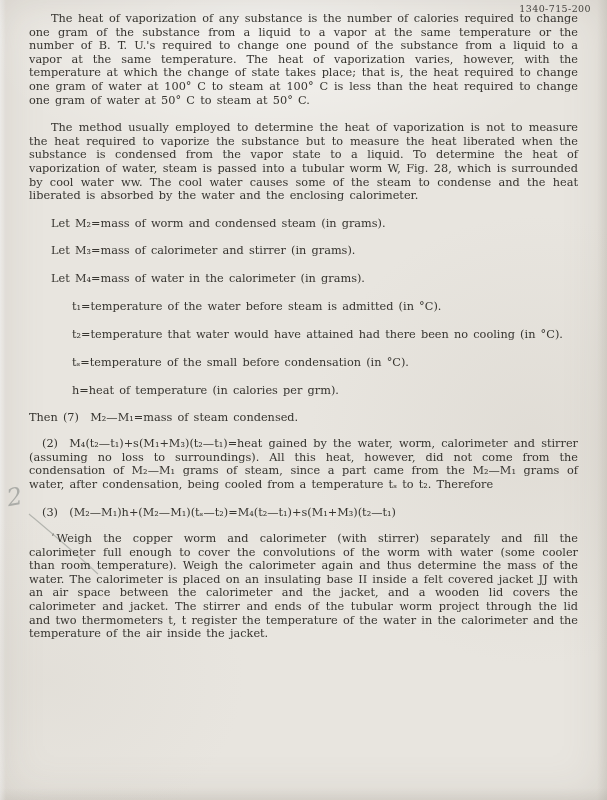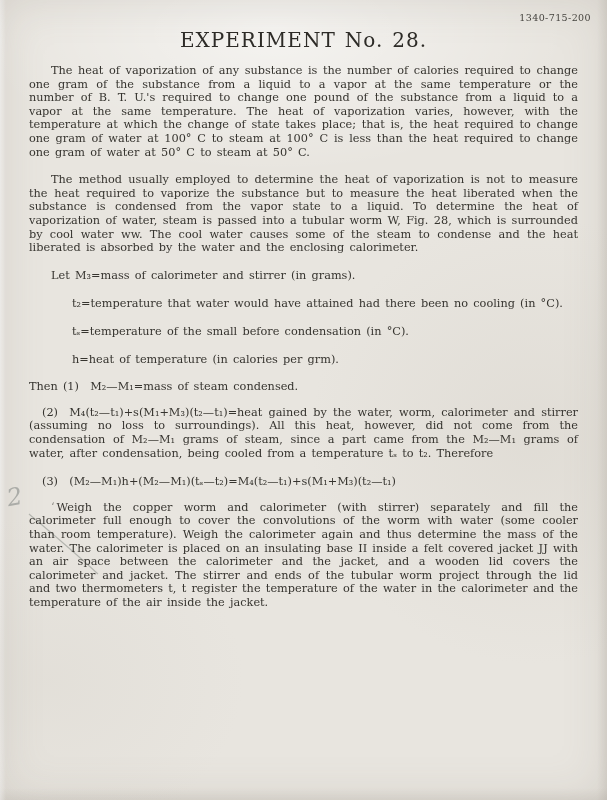--- a/index.html
+++ b/index.html
@@ -20,21 +20,21 @@
       #e8e5df;
     box-shadow: inset 0 0 45px rgba(125,118,105,0.18);
     overflow:hidden;
   }
   .content{
     position:absolute; left:29px; right:29px; top:0;
     font-size:11.3px; line-height:13.6px;
     text-align:justify; word-spacing:1.6px;
   }
   .doc-number{
-    position:absolute; top:12px; right:16px;
+    position:absolute; top:3px; right:16px;
     font-size:9.5px; letter-spacing:0.4px; color:#45433e;text-align:right;
   }
   .title{
     margin:28px 0 0 0; text-align:center;
     font-size:20px; line-height:24px; font-weight:normal;
     letter-spacing:1px; color:#2d2b27; text-indent:0;
   }
   .subtitle{
     margin-top:11px; font-style:italic; font-size:12.3px;
     text-align:left; text-indent:2px; word-spacing:2.5px; color:#33312c;
@@ -63,34 +63,36 @@
 
   <div class="doc-number">1340-715-200</div>
 
   <svg class="pencil-line" width="130" height="110" viewBox="0 0 130 110">
     <path d="M29,36 C 48,52 72,72 98,96" fill="none" stroke="#a9aba6" stroke-width="1.1" opacity="0.85"></path>
   </svg>
   <span class="margin-note">2</span>
 
   <div class="content">
 
-    <h1 class="title">EXPERIMENT No. 28.</h1>
 
 
     <p class="para indent">The heat of vaporization of any substance is the number of calories required to change one gram of the substance from a liquid to a vapor at the same temperature or the number of B. T. U.'s required to change one pound of the substance from a liquid to a vapor at the same temperature.  The heat of vaporization varies, however, with the temperature at which the change of state takes place; that is, the heat required to change one gram of water at 100° C to steam at 100° C is less than the heat required to change one gram of water at 50° C to steam at 50° C.</p>
 
     <p class="para indent" style="margin-top:14px">The method usually employed to determine the heat of vaporization is not to measure the heat required to vaporize the substance but to measure the heat liberated when the substance is condensed from the vapor state to a liquid.  To determine the heat of vaporization of water, steam is passed into a tubular worm W, Fig. 28, which is surrounded by cool water ww.  The cool water causes some of the steam to condense and the heat liberated is absorbed by the water and the enclosing calorimeter.</p>
 
+    <div class="let-item">Let M₂=mass of worm and condensed steam (in grams).</div>
     <div class="let-item">Let M₃=mass of calorimeter and stirrer (in grams).</div>
+    <div class="let-item">Let M₄=mass of water in the calorimeter (in grams).</div>
 
+    <div class="var-item">t₁=temperature of the water before steam is admitted (in °C).</div>
     <div class="var-item">t₂=temperature that water would have attained had there been no cooling (in °C).</div>
     <div class="var-item">tₛ=temperature of the small before condensation (in °C).</div>
     <div class="var-item">h=heat of temperature (in calories per grm).</div>
 
-    <p class="then-line">Then (1)  M₂—M₁=mass of steam condensed.</p>
+    <p class="then-line">Then (7)  M₂—M₁=mass of steam condensed.</p>
 
     <p class="eq2-para">(2)  M₄(t₂—t₁)+s(M₁+M₃)(t₂—t₁)=heat gained by the water, worm, calorimeter and stirrer (assuming no loss to surroundings).  All this heat, however, did not come from the condensation of M₂—M₁ grams of steam, since a part came from the M₂—M₁ grams of water, after condensation, being cooled from a temperature tₛ to t₂.  Therefore</p>
 
     <p class="eq3-line">(3)  (M₂—M₁)h+(M₂—M₁)(tₛ—t₂)=M₄(t₂—t₁)+s(M₁+M₃)(t₂—t₁)</p>
 
     <p class="proc"><span class="stray">ʻ</span><span>Weigh the copper worm and calorimeter (with stirrer) separately and fill the calorimeter full enough to cover the convolutions of the worm with water (some cooler than room temperature).  Weigh the calorimeter again and thus determine the mass of the water.  The calorimeter is placed on an insulating base II inside a felt covered jacket JJ with an air space between the calorimeter and the jacket, and a wooden lid covers the calorimeter and jacket.  The stirrer and ends of the tubular worm project through the lid and two thermometers t, t register the temperature of the water in the calorimeter and the temperature of the air inside the jacket.</span></p>
 
   </div>
 </div>
 

